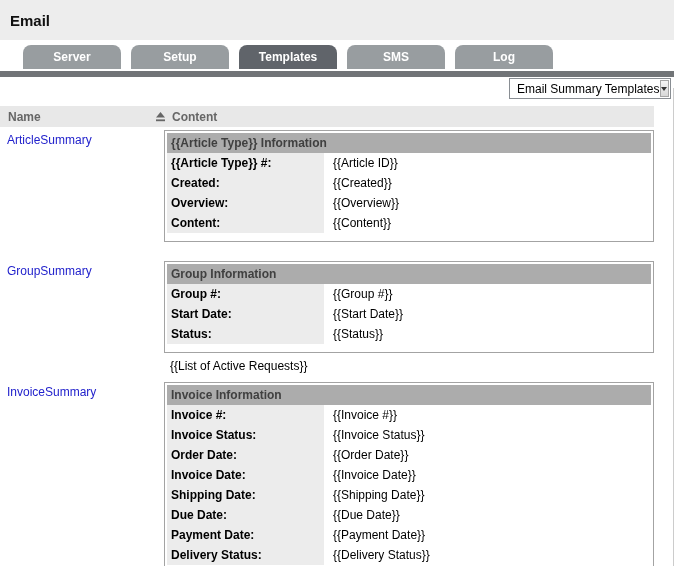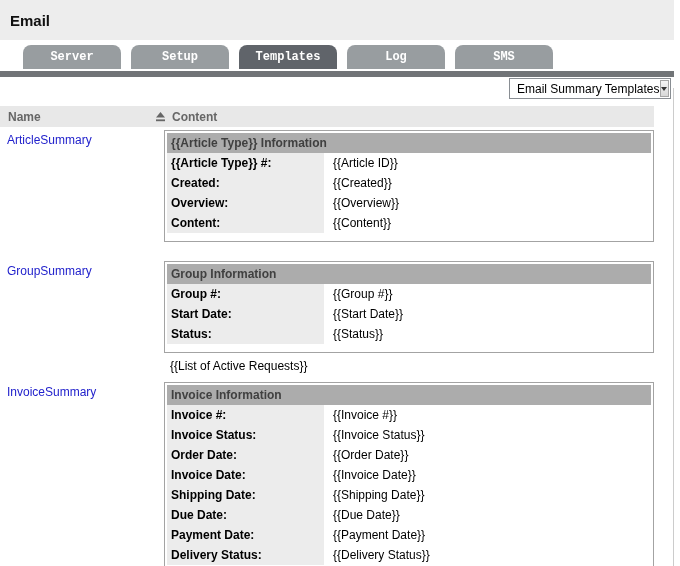--- a/index.html
+++ b/index.html
@@ -17,21 +17,21 @@
   .page-title { padding-left:10px; font-size:15px; font-weight:bold; color:#101010; }
 
   
   .tab-strip { height:29px; background:#fff; display:flex; align-items:flex-end; padding-left:23px; }
   .tab {
     width:98px; height:24px; margin-right:10px;
     border-radius:8px 8px 0 0;
     background:#989da0; color:#ffffff;
     font-weight:bold; font-size:12px;
     display:flex; align-items:center; justify-content:center;
-    cursor:pointer; user-select:none;font-family:Liberation Mono, monospace;
+    cursor:pointer; user-select:none;
   }
   .tab.active { background:#60646a; }
   .tab-bar { height:6px; background:#717477; margin-top:2px; }
 
   
   .toolbar { height:29px; display:flex; justify-content:flex-end; align-items:flex-start; padding:1px 3px 0 0; box-sizing:border-box; }
   .select-box {
     width:162px; height:21px; box-sizing:border-box;
     border:1px solid #898e93; background:#fff;
     display:flex; align-items:center; cursor:pointer;
@@ -88,22 +88,22 @@
 <div class="frame">
 
   <div class="top-band">
     <div class="page-title">Email</div>
   </div>
 
   <div class="tab-strip">
     <div class="tab">Server</div>
     <div class="tab">Setup</div>
     <div class="tab active">Templates</div>
+    <div class="tab">SMS</div>
     <div class="tab">Log</div>
-    <div class="tab">SMS</div>
   </div>
 
   <div class="tab-bar"></div>
 
   <div class="toolbar">
     <div class="select-box">
       <span class="select-value">Email Summary Templates</span>
       <span class="select-arrow-btn">
         <span class="arrow-down"></span>
       </span>

